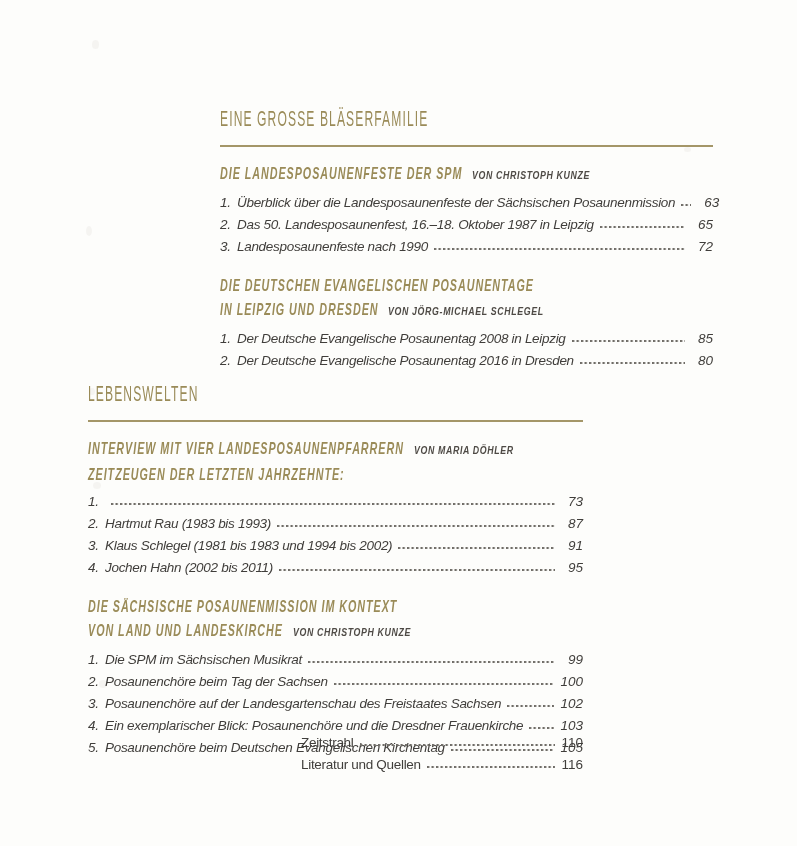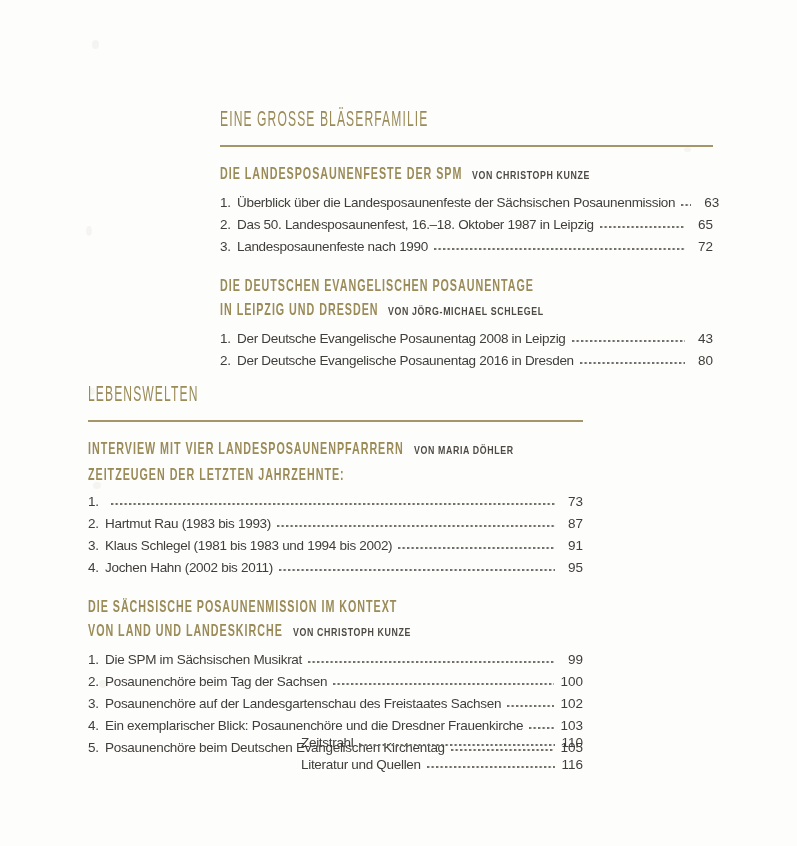--- a/index.html
+++ b/index.html
@@ -52,21 +52,21 @@
   }
   h1.part-title .cx { --sx: 0.55; }
 
   .rule {
     margin-top: 12px;
     height: 2px;
     background: var(--gold);
     opacity: .9;
   }
 
-  .chapter-group { margin-top: 13px; }
+  .chapter-group { margin-top: 13px; font-style: italic; }
   .chapter-group + .chapter-group { margin-top: 14px; }
   .block-b .chapter-group + .chapter-group { }
 
   .ch-line { display: block; line-height: 21px; white-space: nowrap; }
   .ch-title {
     font-size: 16.5px;
     letter-spacing: 1.5px;
     color: var(--gold);
     --sx: 0.65;
   }
@@ -153,21 +153,21 @@
     <div class="chapter-group">
       <h2>
         <span class="ch-line"><span class="cx ch-title" style="margin-right: -169.05px;">DIE DEUTSCHEN EVANGELISCHEN POSAUNENTAGE</span></span>
         <span class="ch-line"><span class="cx ch-title" style="margin-right: -85.4px;">IN LEIPZIG UND DRESDEN</span><span class="cx ch-author" style="margin-right: -39px;">VON JÖRG-MICHAEL SCHLEGEL</span></span>
       </h2>
       <ul class="entries">
         <li class="entry">
           <span class="num">1.</span>
             <span class="etxt">Der Deutsche Evangelische Posaunentag 2008 in Leipzig</span>
             <span class="leader"></span>
-            <span class="pg">43</span>
+            <span class="pg">85</span>
         </li>
         <li class="entry">
           <span class="num">2.</span>
             <span class="etxt">Der Deutsche Evangelische Posaunentag 2016 in Dresden</span>
             <span class="leader"></span>
             <span class="pg">80</span>
         </li>
       </ul>
     </div>
   </section>

